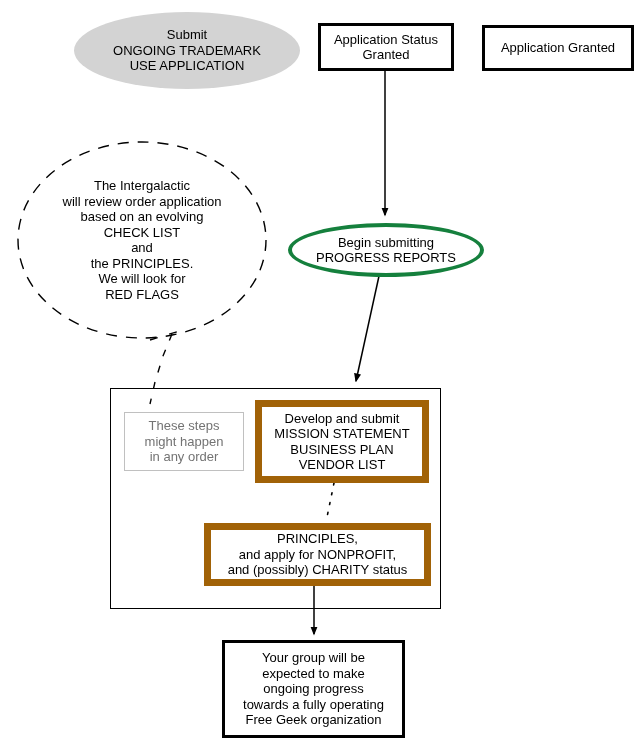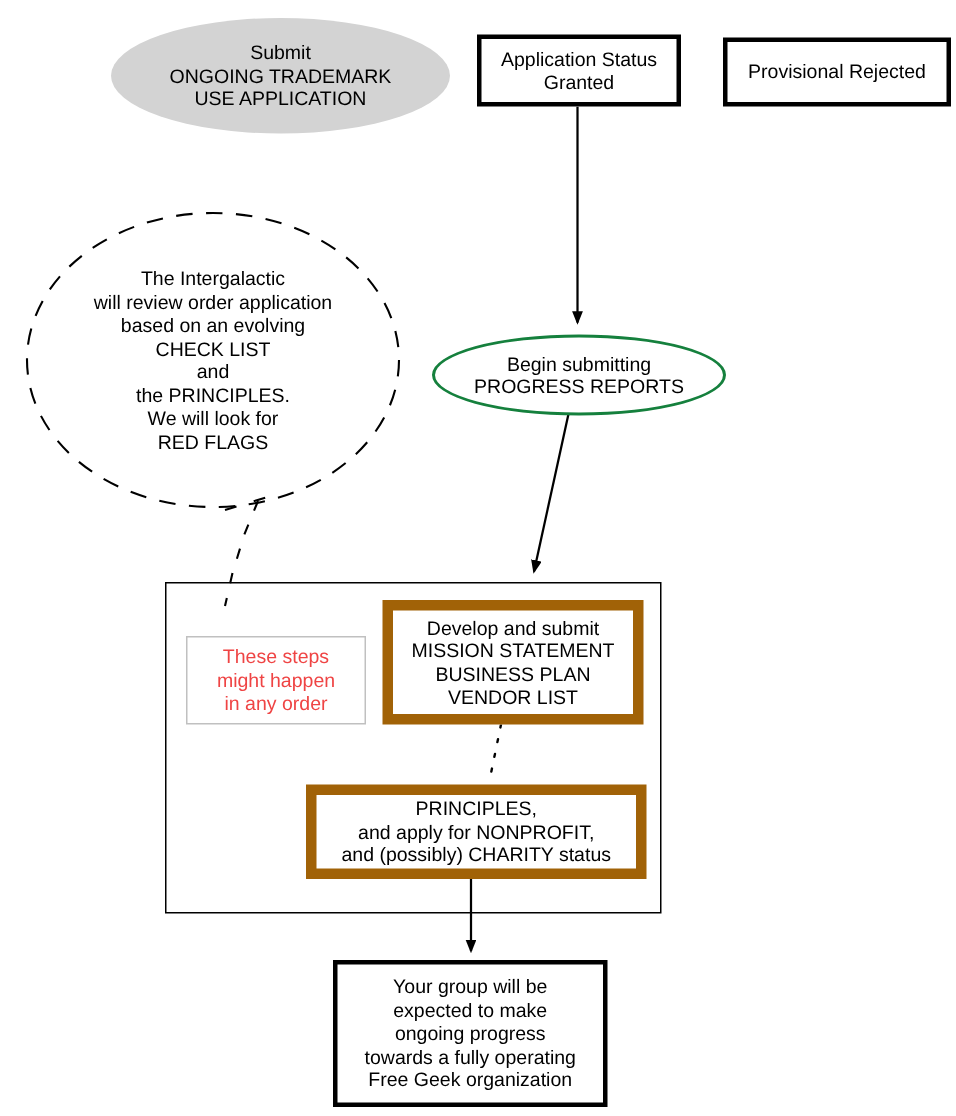--- a/index.html
+++ b/index.html
@@ -57,36 +57,36 @@
     background: transparent;
   }
   .ellipse-filled {
     border-radius: 50%;
     background: #d3d3d3;
     border: none;
   }
   .ellipse-open {
     border-radius: 50%;
     background: #ffffff;
-    border: 2px solid #15803d;
+    border: 4px solid #15803d;
   }
   .ellipse-dashed {
     border-radius: 50%;
     background: transparent;
     border: none;
   }
 
   
   #submit-ongoing-node { left: 74px;  top: 12px;  width: 226px; height: 77px; }
   #provisional-node    { left: 318px; top: 23px;  width: 136px; height: 48px; }
   #rejected-node       { left: 482px; top: 25px;  width: 152px; height: 46px; }
   #review-cloud-node   { left: 18px;  top: 142px; width: 248px; height: 196px; padding: 0 14px; }
   #progress-node       { left: 288px; top: 223px; width: 196px; height: 54px; }
   #steps-container     { left: 110px; top: 388px; width: 331px; height: 221px; }
-  #these-steps-node    { left: 124px; top: 412px; width: 120px; height: 59px; color:#ef4444;margin-top:12px; }
+  #these-steps-node    { left: 124px; top: 412px; width: 120px; height: 59px; color:#737373; }
   #develop-node        { left: 255px; top: 400px; width: 174px; height: 83px; }
   #incorporate-node    { left: 204px; top: 523px; width: 227px; height: 63px; }
   #final-node          { left: 222px; top: 640px; width: 183px; height: 98px; }
 </style>
 </head>
 <body>
 
 <div id="canvas">
 
   <svg class="layer" viewBox="0 0 637 744" xmlns="http://www.w3.org/2000/svg">
@@ -115,21 +115,21 @@
 ONGOING TRADEMARK
 USE APPLICATION</span>
   </div>
 
   <div id="provisional-node" class="node box-strong">
     <span>Application Status
 Granted</span>
   </div>
 
   <div id="rejected-node" class="node box-strong">
-    <span>Provisional Rejected</span>
+    <span>Application Granted</span>
   </div>
 
   <div id="review-cloud-node" class="node ellipse-dashed">
     <span>The Intergalactic
 will review order application
 based on an evolving
 CHECK LIST
 and
 the PRINCIPLES.
 We will look for

